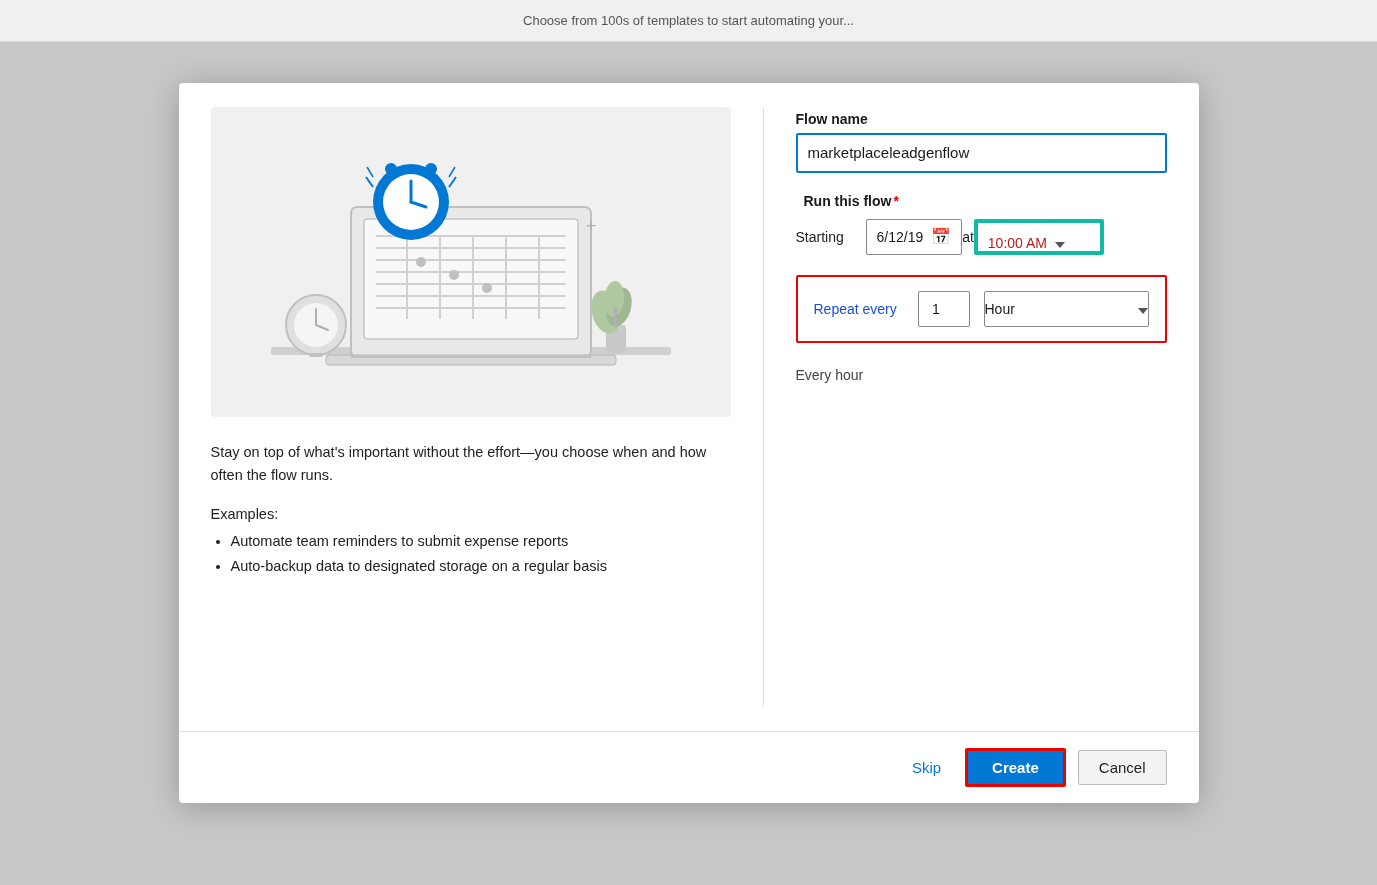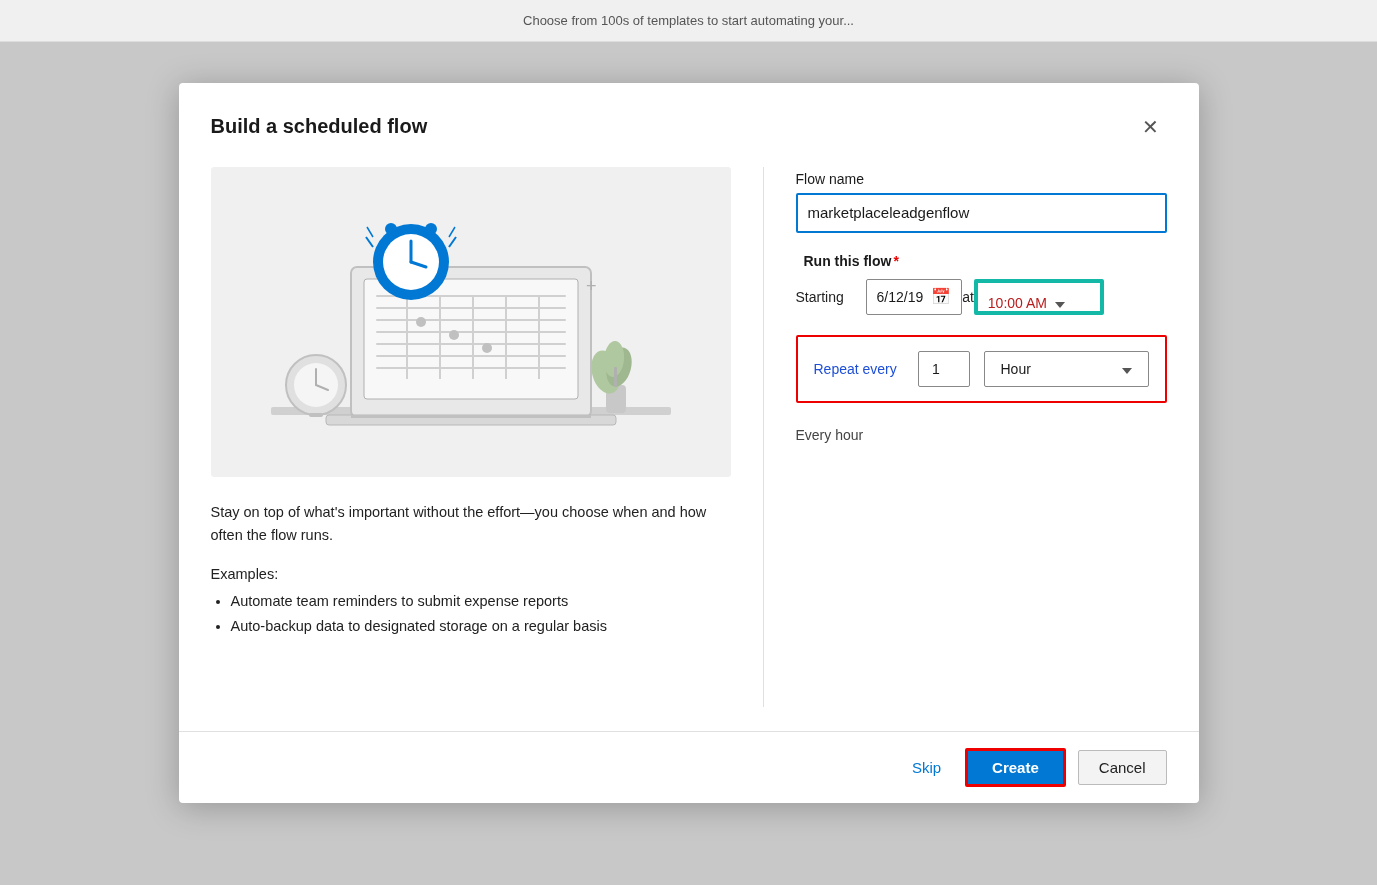--- a/index.html
+++ b/index.html
@@ -121,21 +121,21 @@
     }
     .right-panel {
       flex: 1;
       display: flex;
       flex-direction: column;
       gap: 20px;
       padding-top: 4px;
     }
     .field-label {
       font-size: 14px;
-      font-weight: 400;
+      font-weight: 700;
       color: #1a1a1a;
       margin-bottom: 6px;
     }
     .flow-name-input {
       width: 100%;
       height: 40px;
       border: 2px solid #0078d4;
       border-radius: 2px;
       padding: 0 10px;
       font-size: 15px;
@@ -220,21 +220,21 @@
       font-size: 14px;
       color: #1a1a1a;
       outline: none;
     }
     .repeat-unit {
       display: flex;
       align-items: center;
       border: 1px solid #888;
       border-radius: 2px;
       height: 36px;
-      padding: 0 16px;
+      padding: 0 0;
       gap: 8px;
       font-size: 14px;
       color: #1a1a1a;
       background: #fff;
       cursor: pointer;
       flex: 1;
       justify-content: space-between;
     }
     .flow-will-run {
       margin-top: 4px;
@@ -298,26 +298,20 @@
 </head>
 <body>
 
 <div class="page-bg">
   <div class="top-banner">
     <span>Choose from 100s of templates to start automating your...</span>
   </div>
 
   <div class="dialog">
 
-    <div class="dialog-header">
-      <span class="dialog-title">Build a scheduled flow</span>
-      <button class="close-btn">
-        <span>✕</span>
-      </button>
-    </div>
 
     <div class="dialog-body">
 
       <div class="left-panel">
         <div class="illustration">
 
           <svg class="illus-svg" viewBox="0 0 520 310" xmlns="http://www.w3.org/2000/svg">
 
             <rect width="520" height="310" fill="#f0f0f0"></rect>
 

